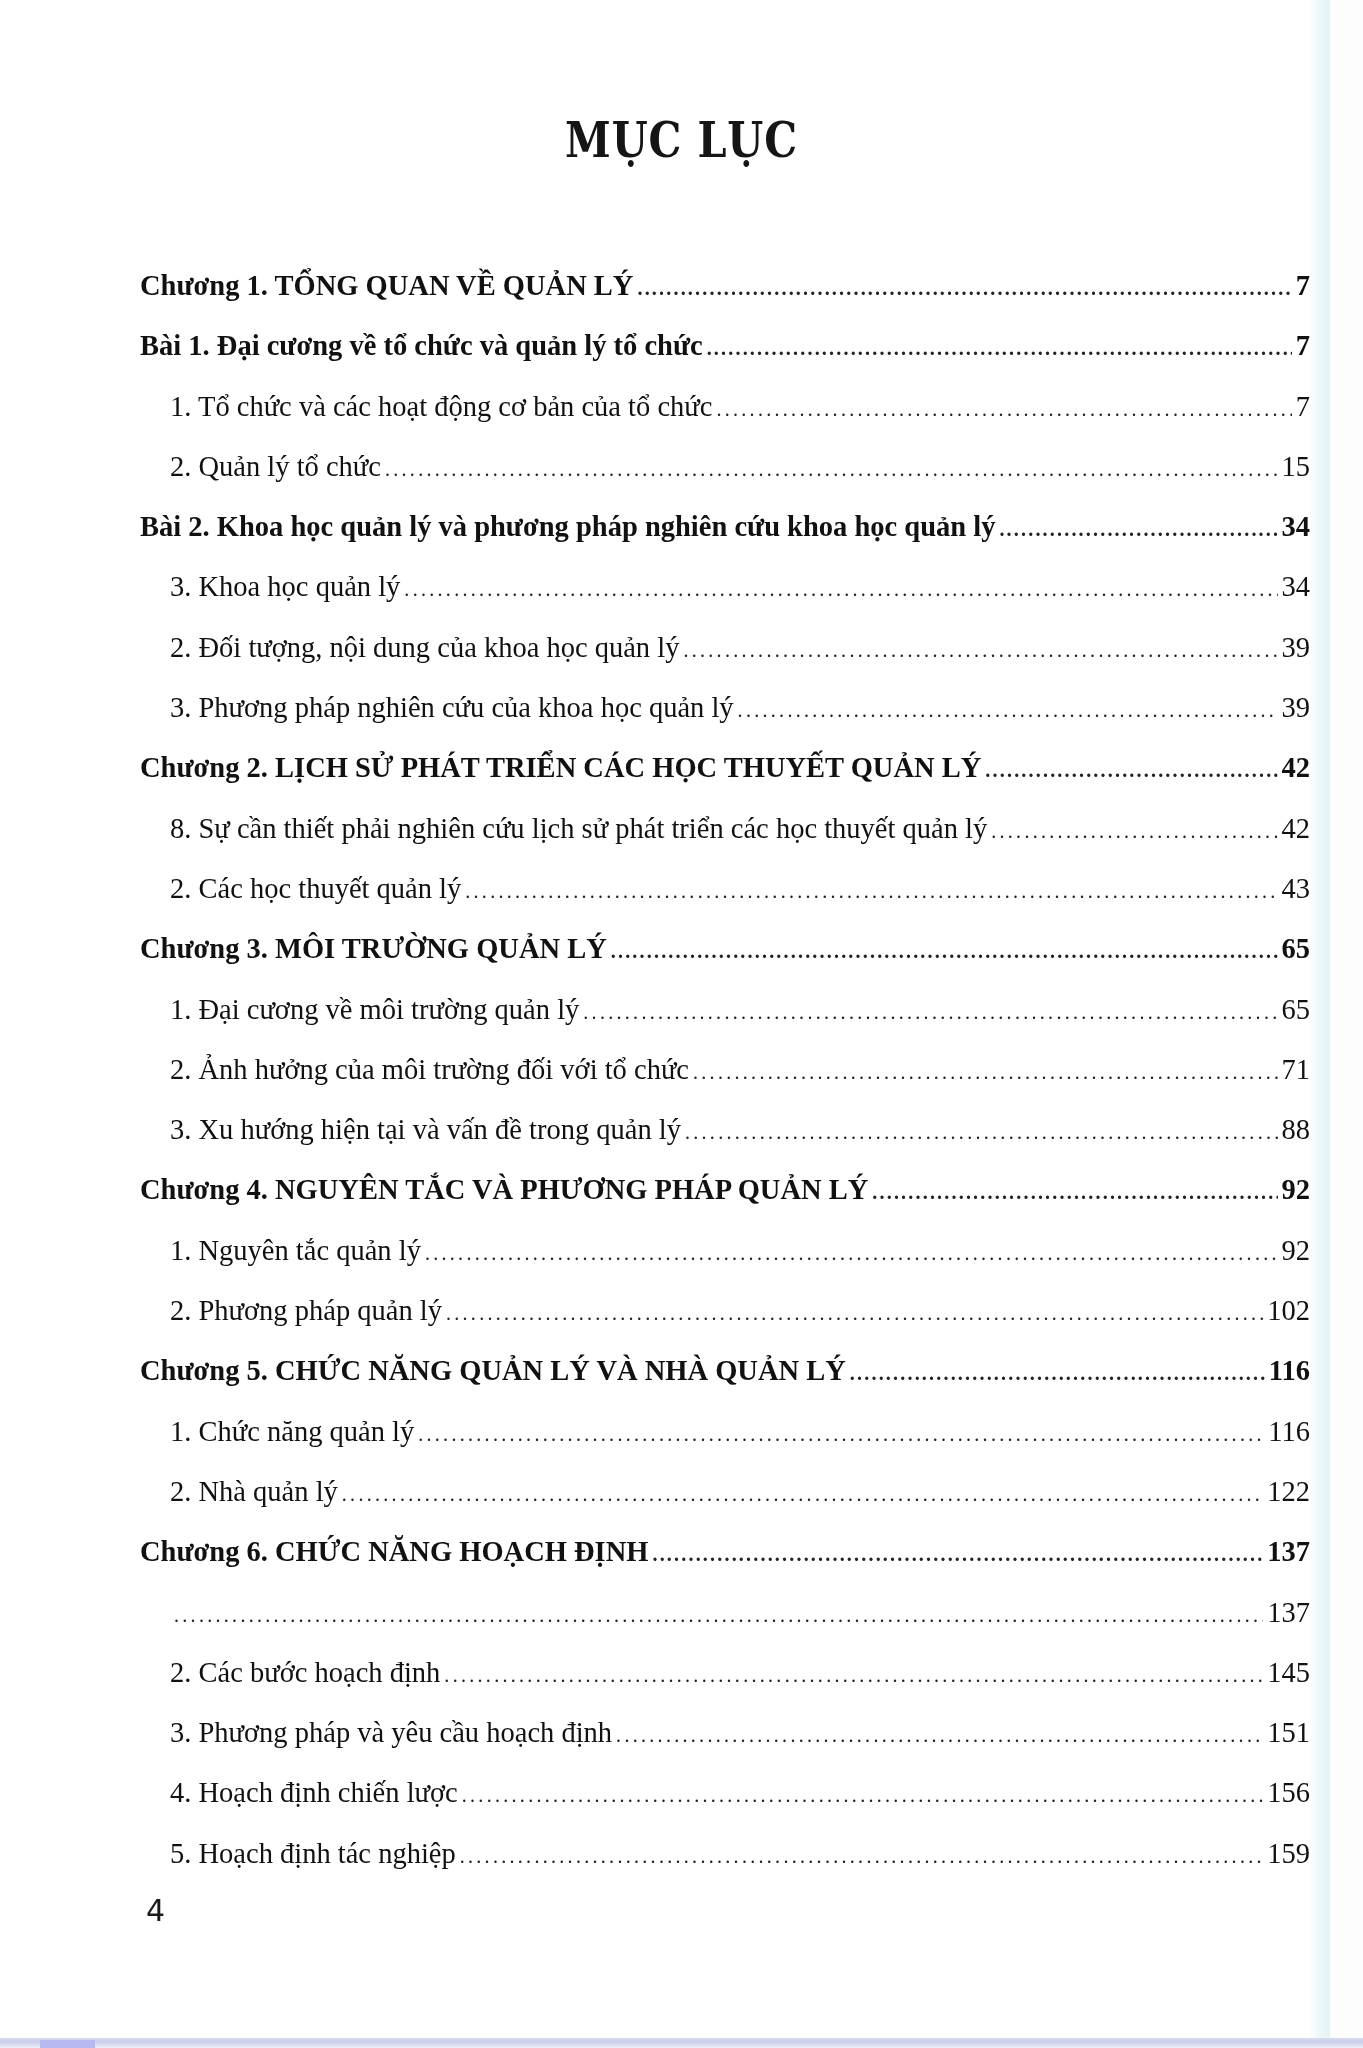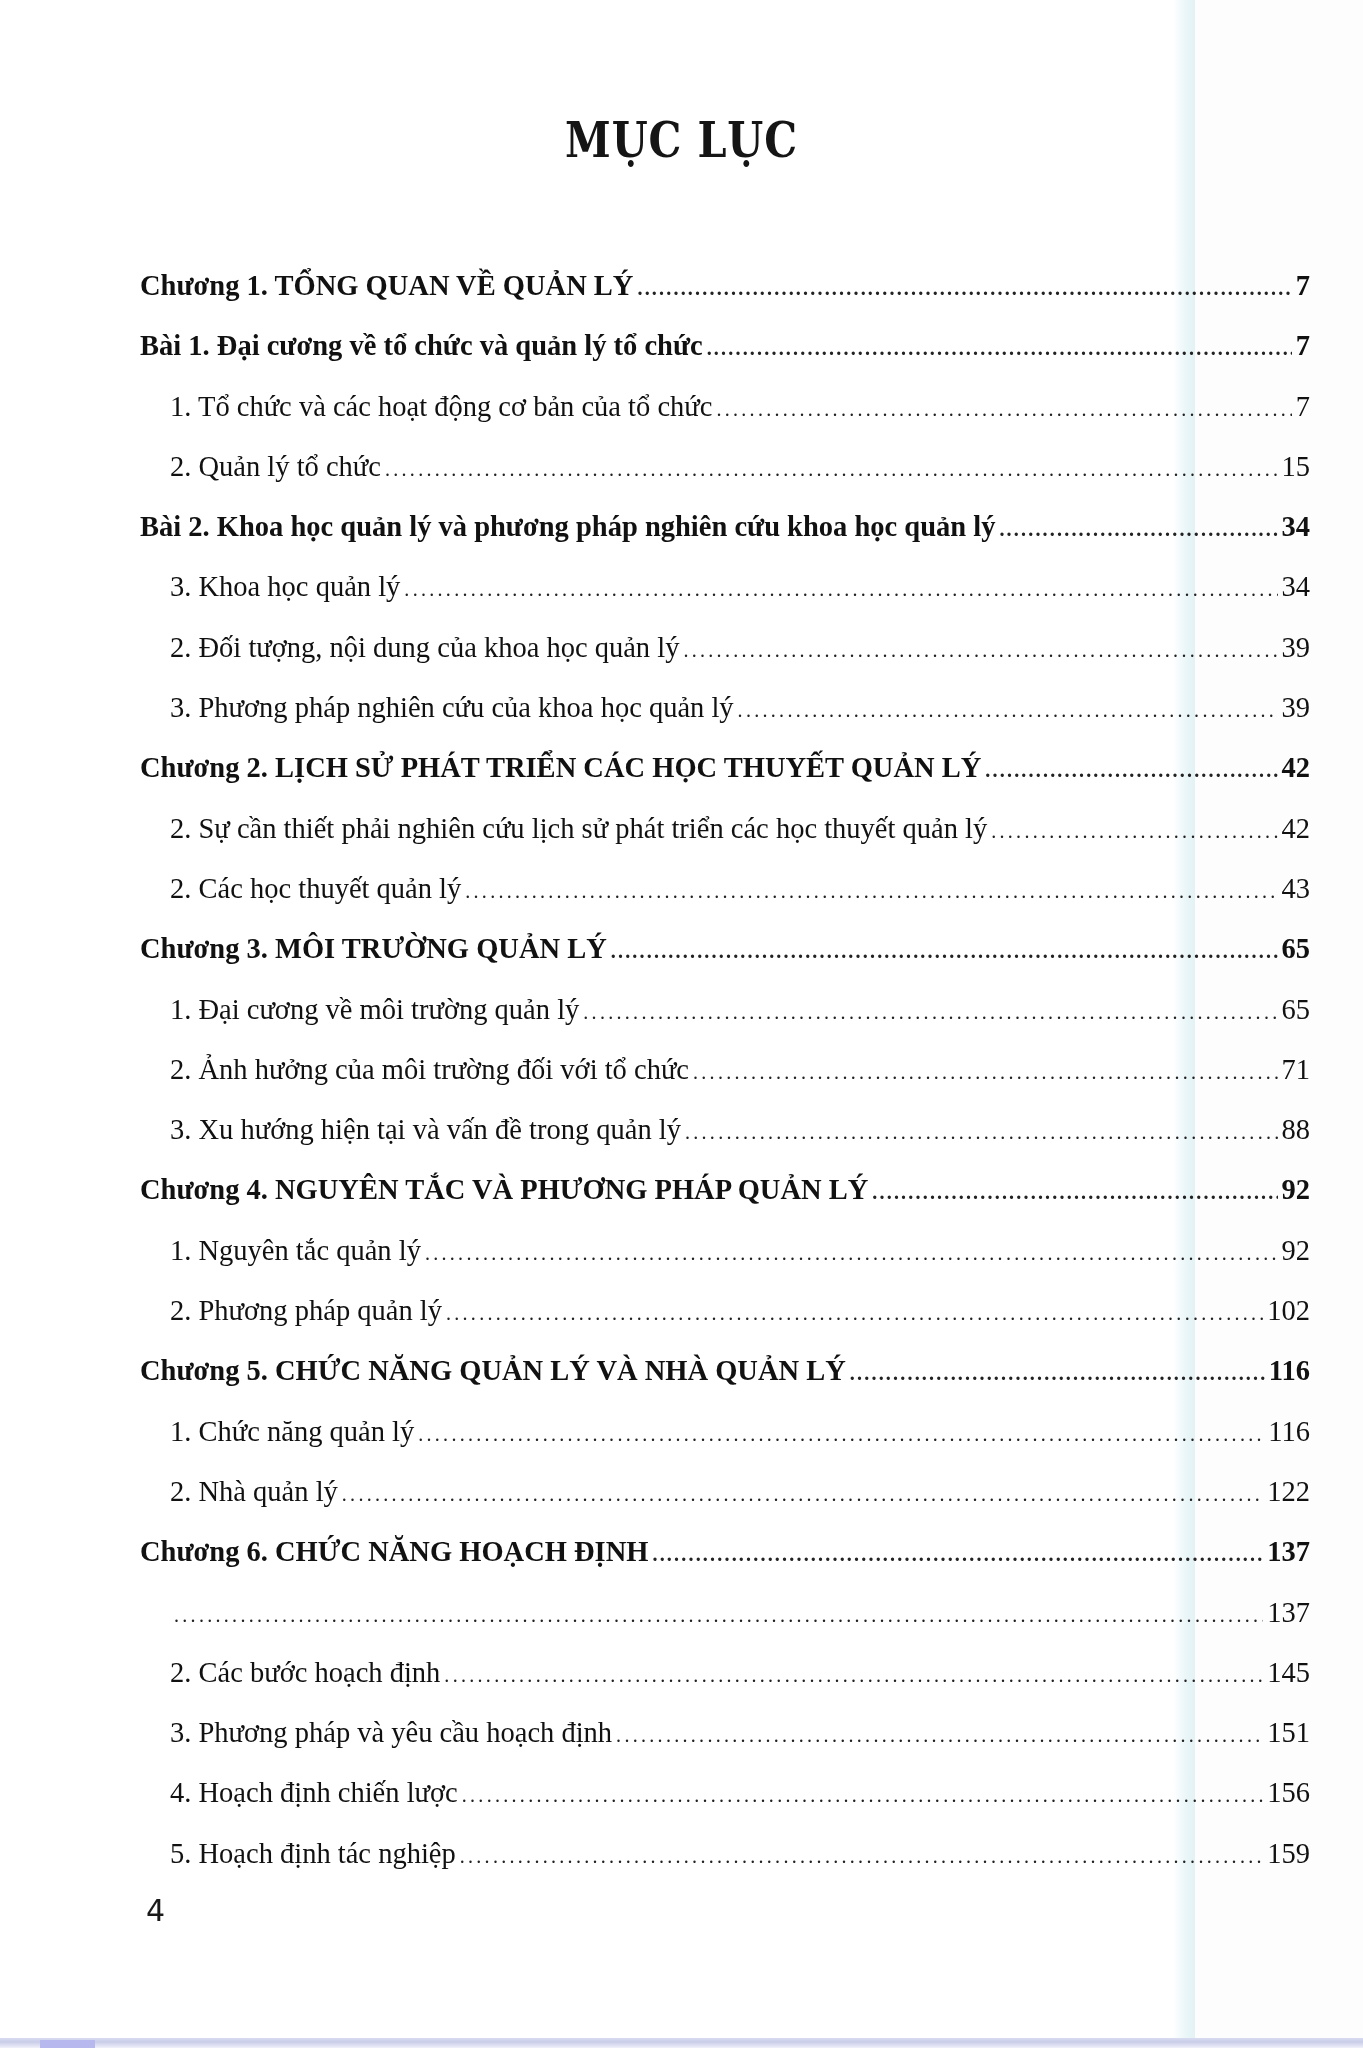--- a/index.html
+++ b/index.html
@@ -4,21 +4,21 @@
 <style>
   html, body { margin: 0; padding: 0; }
   body {
     width: 1363px; height: 2048px; overflow: hidden;
     background: #fdfdfd;
     font-family: "Liberation Serif", "DejaVu Serif", serif;
     color: #111;
     position: relative;
   }
   .page {
-    position: absolute; left: 0; top: 0; width: 1195px; height: 2048px;
+    position: absolute; left: 0; top: 0; width: 1330px; height: 2048px;
     background: #ffffff;
   }
   .right-edge {
     position: absolute; right: 0; top: 0; width: 22px; height: 2048px;
     background: linear-gradient(to right, rgba(235,248,250,0) 0%, #eaf6f8 60%, #e3f2f5 100%);
   }
   .bottom-edge {
     position: absolute; left: 0; bottom: 0; width: 1363px; height: 10px;
     background: linear-gradient(to bottom, #d9dcef 0%, #c9cde8 40%, #f0f1fa 100%);
   }
@@ -108,21 +108,21 @@
         <span class="label">3. Phương pháp nghiên cứu của khoa học quản lý</span>
         <span class="leader"></span>
         <span class="page-num">39</span>
       </div>
       <div class="row chapter">
         <span class="label">Chương 2. LỊCH SỬ PHÁT TRIỂN CÁC HỌC THUYẾT QUẢN LÝ</span>
         <span class="leader"></span>
         <span class="page-num">42</span>
       </div>
       <div class="row item">
-        <span class="label">2. Sự cần thiết phải nghiên cứu lịch sử phát triển các học thuyết quản lý</span>
+        <span class="label">8. Sự cần thiết phải nghiên cứu lịch sử phát triển các học thuyết quản lý</span>
         <span class="leader"></span>
         <span class="page-num">42</span>
       </div>
       <div class="row item">
         <span class="label">2. Các học thuyết quản lý</span>
         <span class="leader"></span>
         <span class="page-num">43</span>
       </div>
       <div class="row chapter">
         <span class="label">Chương 3. MÔI TRƯỜNG QUẢN LÝ</span>

